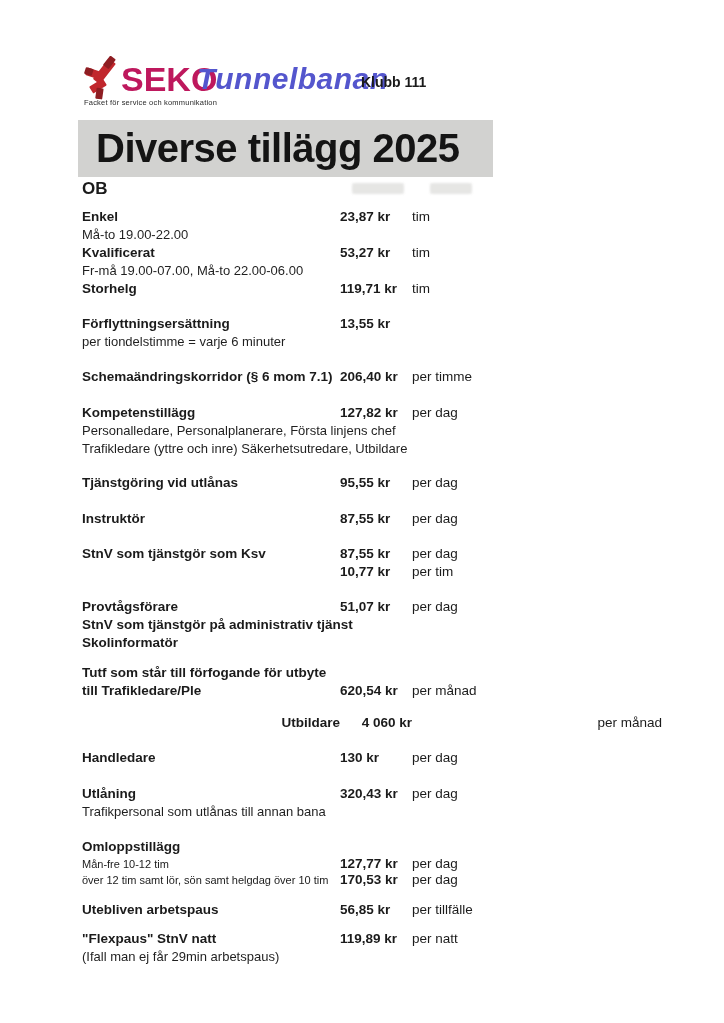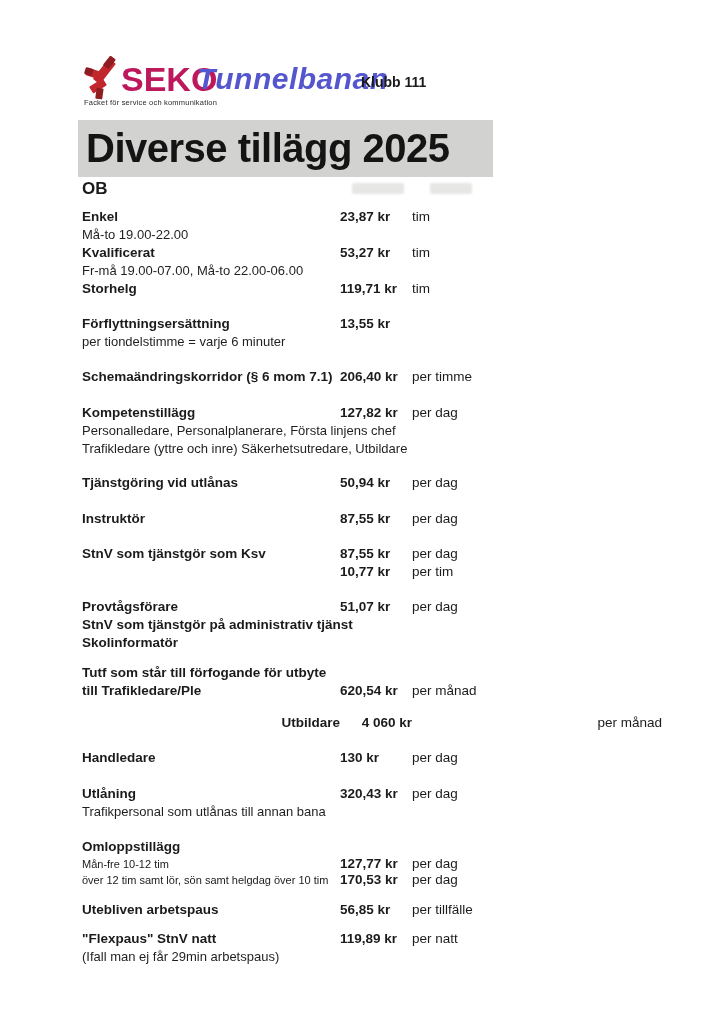--- a/index.html
+++ b/index.html
@@ -13,21 +13,21 @@
   .seko-word{position:absolute;left:121px;top:60px;font-size:34px;font-weight:800;letter-spacing:0px;color:#be185d;}
   .brand-word{position:absolute;left:197px;top:62px;font-size:30px;font-weight:700;font-style:italic;color:#5456cd;letter-spacing:0.5px;}
   .klubb-word{position:absolute;left:361px;top:74px;font-size:14px;font-weight:700;color:#1a1a1a;}
   .tagline{position:absolute;left:84px;top:98px;font-size:7.5px;color:#2a2a2a;letter-spacing:0.2px;}
   
   .title-bar{
     position:absolute;left:78px;top:120px;width:415px;height:57px;
     background:#d2d2d0;display:flex;align-items:center;
   }
   .title-bar h1{
-    margin:0;padding-left:8px;font-size:40px;font-weight:700;color:#141414;letter-spacing:-0.5px;
+    margin:10px;padding-left:8px;font-size:40px;font-weight:700;color:#141414;letter-spacing:-0.5px;
   }
   .ghost{position:absolute;height:11px;background:#dcdcda;border-radius:2px;filter:blur(1px);opacity:0.7;}
   .ghost-1{left:352px;top:183px;width:52px;}
   .ghost-2{left:430px;top:183px;width:42px;}
   
   .ob-heading{position:absolute;left:82px;top:179px;font-size:17px;font-weight:700;margin:0;}
   
   .entries{position:absolute;left:82px;top:202px;width:580px;}
   .entry{margin:0;}
   .line{display:flex;align-items:baseline;line-height:18px;font-size:13.5px;}
@@ -127,21 +127,21 @@
       <span class="c2 b">127,82 kr</span>
       <span class="c3">per dag</span>
     </div>
     <div class="sub">Personalledare, Personalplanerare, Första linjens chef</div>
     <div class="sub">Trafikledare (yttre och inre) Säkerhetsutredare, Utbildare</div>
   </div>
 
   <div class="entry mt16">
     <div class="line">
       <span class="c1 b">Tjänstgöring vid utlånas</span>
-      <span class="c2 b">50,94 kr</span>
+      <span class="c2 b">95,55 kr</span>
       <span class="c3">per dag</span>
     </div>
   </div>
 
   <div class="entry mt18">
     <div class="line">
       <span class="c1 b">Instruktör</span>
       <span class="c2 b">87,55 kr</span>
       <span class="c3">per dag</span>
     </div>

